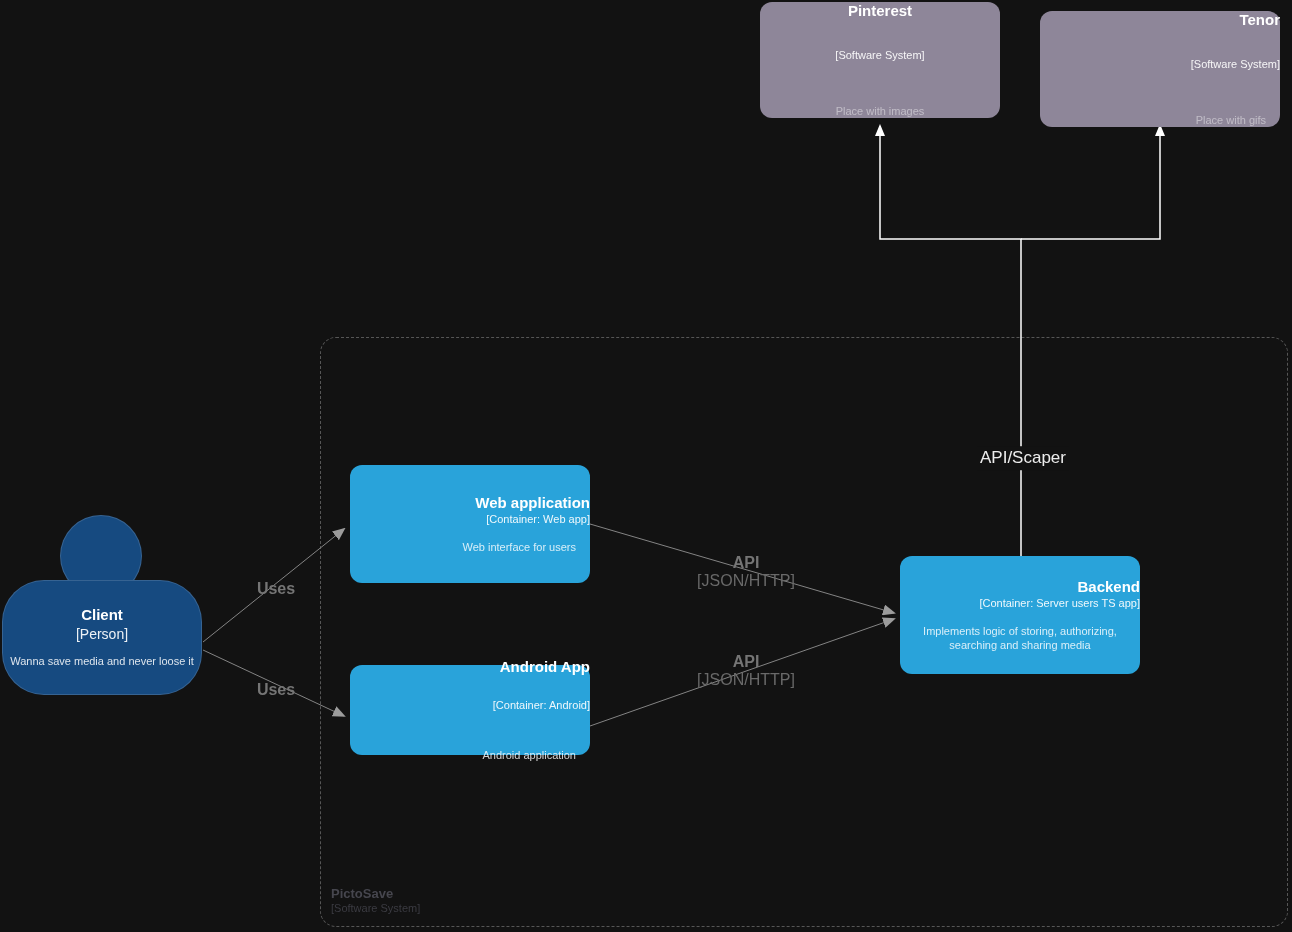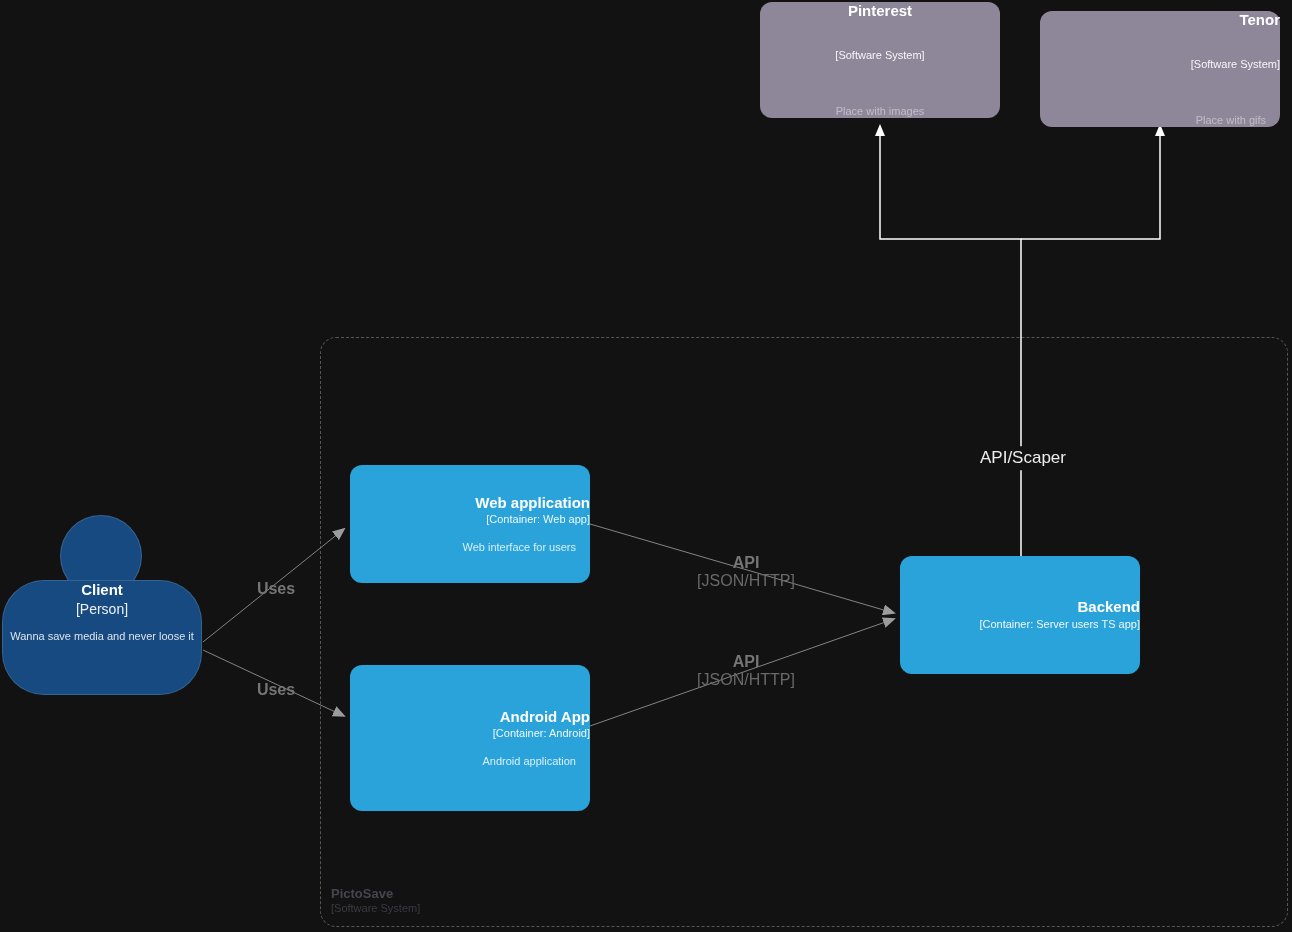--- a/index.html
+++ b/index.html
@@ -72,21 +72,21 @@
     padding: 0 14px;
   }
   .node.external { background: #8e8699; gap: 28px; }
   .node.external .desc { color: rgba(255,255,255,0.45); }
   .node.container { background: #29a3da; align-items: flex-end; }
   .node.container .desc { color: rgba(255,255,255,0.82); }
 
   .node.pinterest { left: 760px; top: 2px;  width: 240px; height: 116px; }
   .node.tenor     { left: 1040px; top: 11px; width: 240px; height: 116px; align-items: flex-end; }
   .node.webapp    { left: 350px; top: 465px; width: 240px; height: 118px; }
-  .node.android   { left: 350px; top: 665px; width: 240px; height: 146px; }
+  .node.android   { left: 350px; top: 665px; width: 240px; height: 90px; gap: 22px; }
   .node.backend   { left: 900px; top: 556px; width: 240px; height: 118px; }
 
   .person-head {
     position: absolute;
     left: 60px; top: 515px;
     width: 82px; height: 82px;
     border-radius: 50%;
     background: #164a80;
     border: 1px solid rgba(255,255,255,0.14);
     box-sizing: border-box;
@@ -95,21 +95,21 @@
     position: absolute;
     left: 2px; top: 580px;
     width: 200px; height: 115px;
     background: #164a80;
     border: 1px solid rgba(255,255,255,0.14);
     border-radius: 42px;
     box-sizing: border-box;
     display: flex;
     flex-direction: column;
     align-items: center;
-    justify-content: flex-start;
+    justify-content: center;
     text-align: center;
     color: #fff;
   }
   .person-body .title { font-size: 15px; font-weight: bold; line-height: 1.25; }
   .person-body .subtitle { font-size: 14px; color: rgba(255,255,255,0.92); line-height: 1.3; }
   .person-body .desc {
     font-size: 11px;
     margin-top: 12px;
     color: rgba(255,255,255,0.85);
     padding: 0 4px;
@@ -205,15 +205,16 @@
     <div class="desc">Web interface for users</div>
   </div>
   <div class="node container android">
     <div class="title">Android App</div>
     <div class="subtitle">[Container: Android]</div>
     <div class="desc">Android application</div>
   </div>
   <div class="node container backend">
     <div class="title">Backend</div>
     <div class="subtitle">[Container: Server users TS app]</div>
+    <div class="desc">Implements logic of storing, authorizing, searching and sharing media</div>
   </div>
 
 </div>
 
 </body></html>

